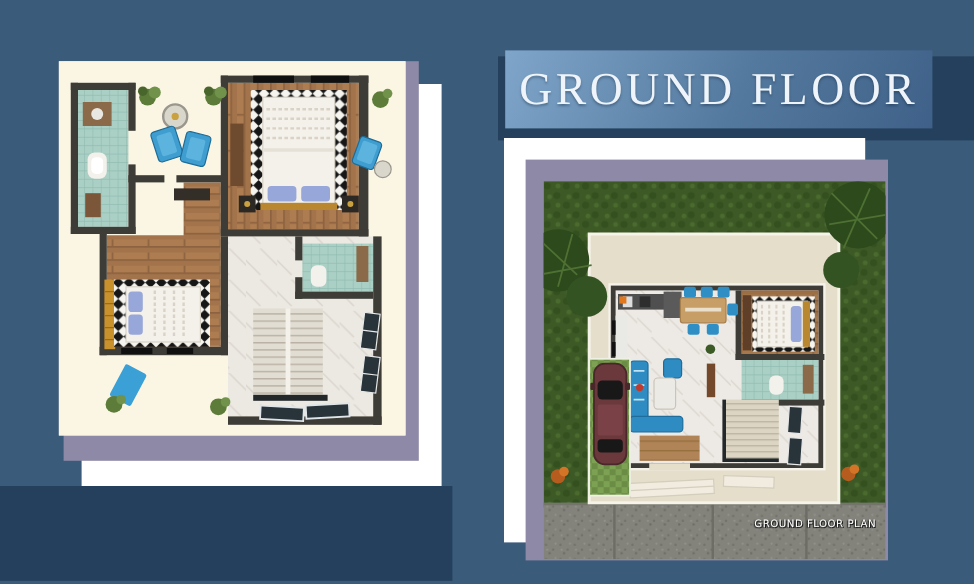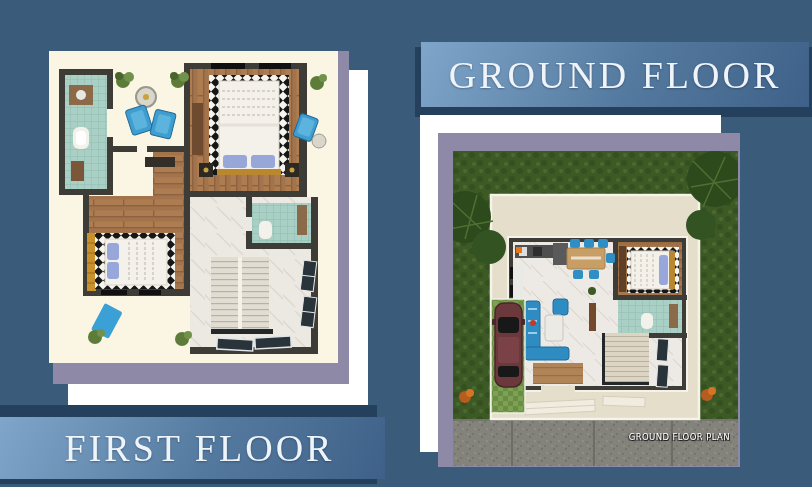--- a/index.html
+++ b/index.html
@@ -231,21 +231,21 @@
         </g>
         <g>
           <circle cx="133" cy="288" r="7" fill="#5d7c39"></circle>
             <circle cx="139" cy="284" r="4" fill="#70924a"></circle>
         </g>
       </g>
     </svg>
   </div>
 
   <div class="banner-shadow" style="left:415px;top:47px;width:397px;height:70px;"></div>
-  <div class="banner" style="left:421px;top:42px;width:388px;height:65px;">
+  <div class="banner" style="left:421px;top:42px;width:356px;height:65px;">
     <span>GROUND FLOOR</span>
   </div>
 
   <div class="card white-card" style="left:420px;top:115px;width:301px;height:337px;"></div>
   <div class="card slate-card" style="left:438px;top:133px;width:302px;height:334px;"></div>
   <div class="plan-wrap" style="left:453px;top:151px;width:285px;height:315px;">
     <svg viewBox="0 0 285 315" width="285" height="315">
       <defs>
         <pattern id="g-grass" width="16" height="16" patternUnits="userSpaceOnUse">
           <rect width="16" height="16" fill="#3d5a26"></rect>
@@ -421,17 +421,14 @@
         <rect x="5" y="34" width="21" height="26" rx="2" fill="#7a4247"></rect>
         <rect x="5" y="63" width="21" height="11" rx="3" fill="#181818"></rect>
         <rect x="-1" y="16" width="4" height="6" rx="1" fill="#4a272a"></rect>
         <rect x="28" y="16" width="4" height="6" rx="1" fill="#4a272a"></rect>
       </g>
     </svg>
     <div class="plan-caption">GROUND FLOOR PLAN</div>
   </div>
 
   <div class="banner-shadow" style="left:0;top:405px;width:377px;height:79px;"></div>
-  <div class="banner first" style="left:0;top:417px;width:371px;height:62px;">
-    <span>FIRST FLOOR</span>
-  </div>
 
 </div>
 
 </body></html>

